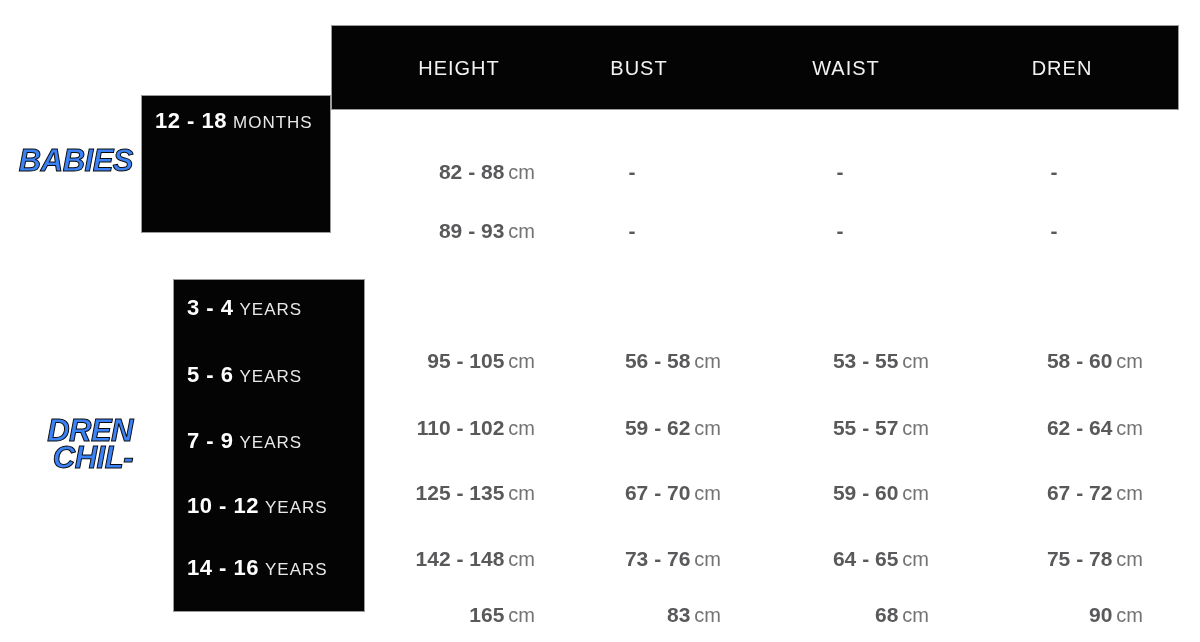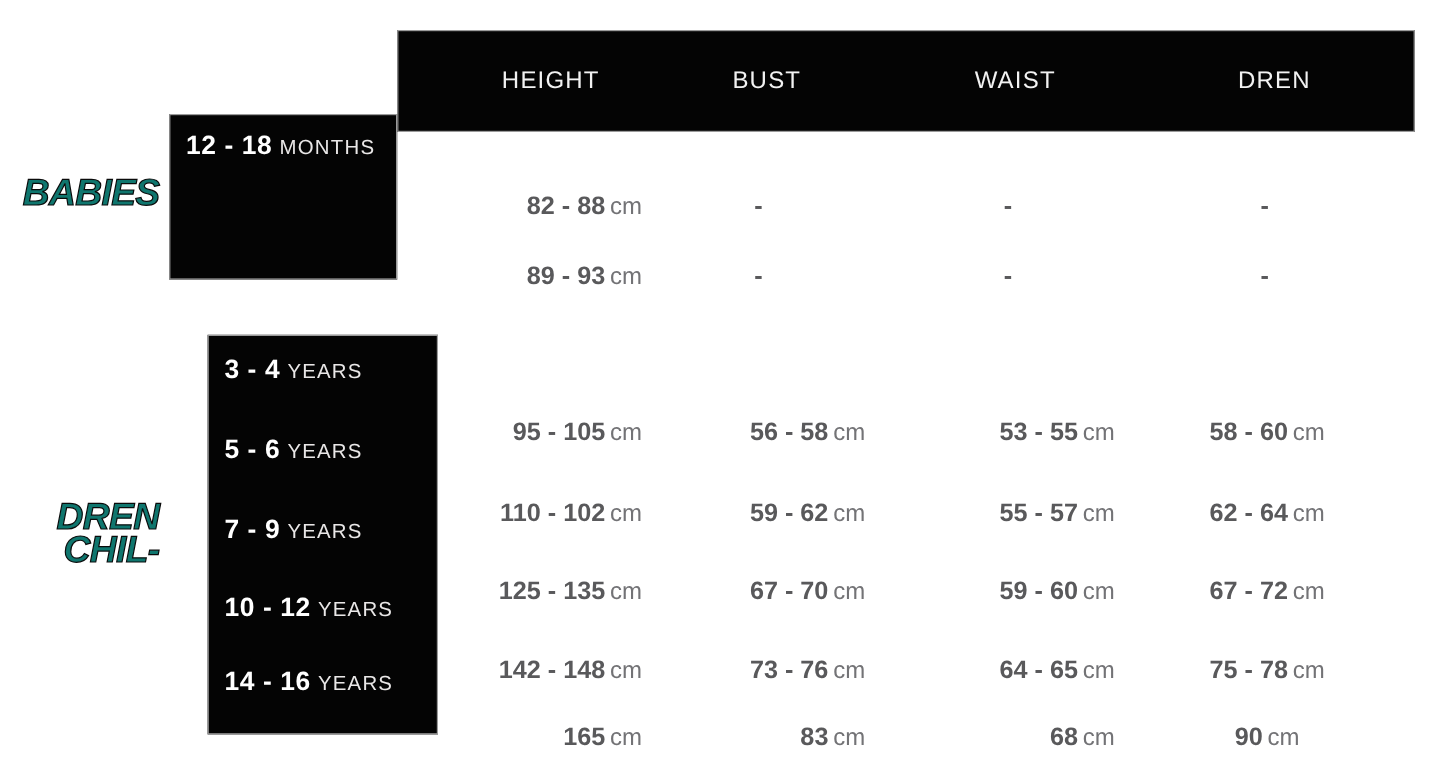--- a/index.html
+++ b/index.html
@@ -13,38 +13,38 @@
     background:#040404;border:1px solid #9b9b9b;box-sizing:border-box;
   }
   .hcell{
     position:absolute;top:50%;transform:translate(-50%,-50%);
     color:#f2f2f2;font-size:20px;font-weight:400;letter-spacing:1px;white-space:nowrap;
   }
   
   .group-label{
     position:absolute;left:13px;width:120px;text-align:right;
     transform:translateY(-50%);
-    font-size:31px;font-weight:bold;font-style:italic;color:#0f766e;
+    font-size:31px;font-weight:bold;font-style:italic;color:#3b82f6;
     letter-spacing:-0.5px;-webkit-text-stroke:1px #0a0a0a;line-height:27px;white-space:nowrap;
   }
   .gl-line{display:block;}
   
   .group-box{
     position:absolute;background:#040404;border:1px solid #9b9b9b;box-sizing:border-box;padding-left:20px;
   }
   .size-row{position:absolute;left:13px;transform:translateY(-50%);white-space:nowrap;}
   .size-num{font-size:22px;font-weight:bold;color:#ffffff;letter-spacing:0.5px;}
   .size-unit{font-size:17px;font-weight:400;color:#e9e7e7;letter-spacing:1px;margin-left:6px;}
   
   .row{position:absolute;left:0;width:100%;height:0;}
   .cell{position:absolute;transform:translateY(-50%);white-space:nowrap;text-align:right;margin-top:44px;}
   .col-h{left:361px;width:174px;}
   .col-b{left:547px;width:174px;}
   .col-w{left:755px;width:174px;}
-  .col-p{left:969px;width:174px;text-align:center;}
+  .col-p{left:969px;width:174px;}
   .dash{text-align:center;}
   .val{font-size:21px;font-weight:bold;color:#59595b;}
   .cm{font-size:20px;font-weight:400;color:#737376;margin-left:4px;}
 </style>
 </head>
 <body>
 
 <div class="page">
 
   <div class="header-bar">

